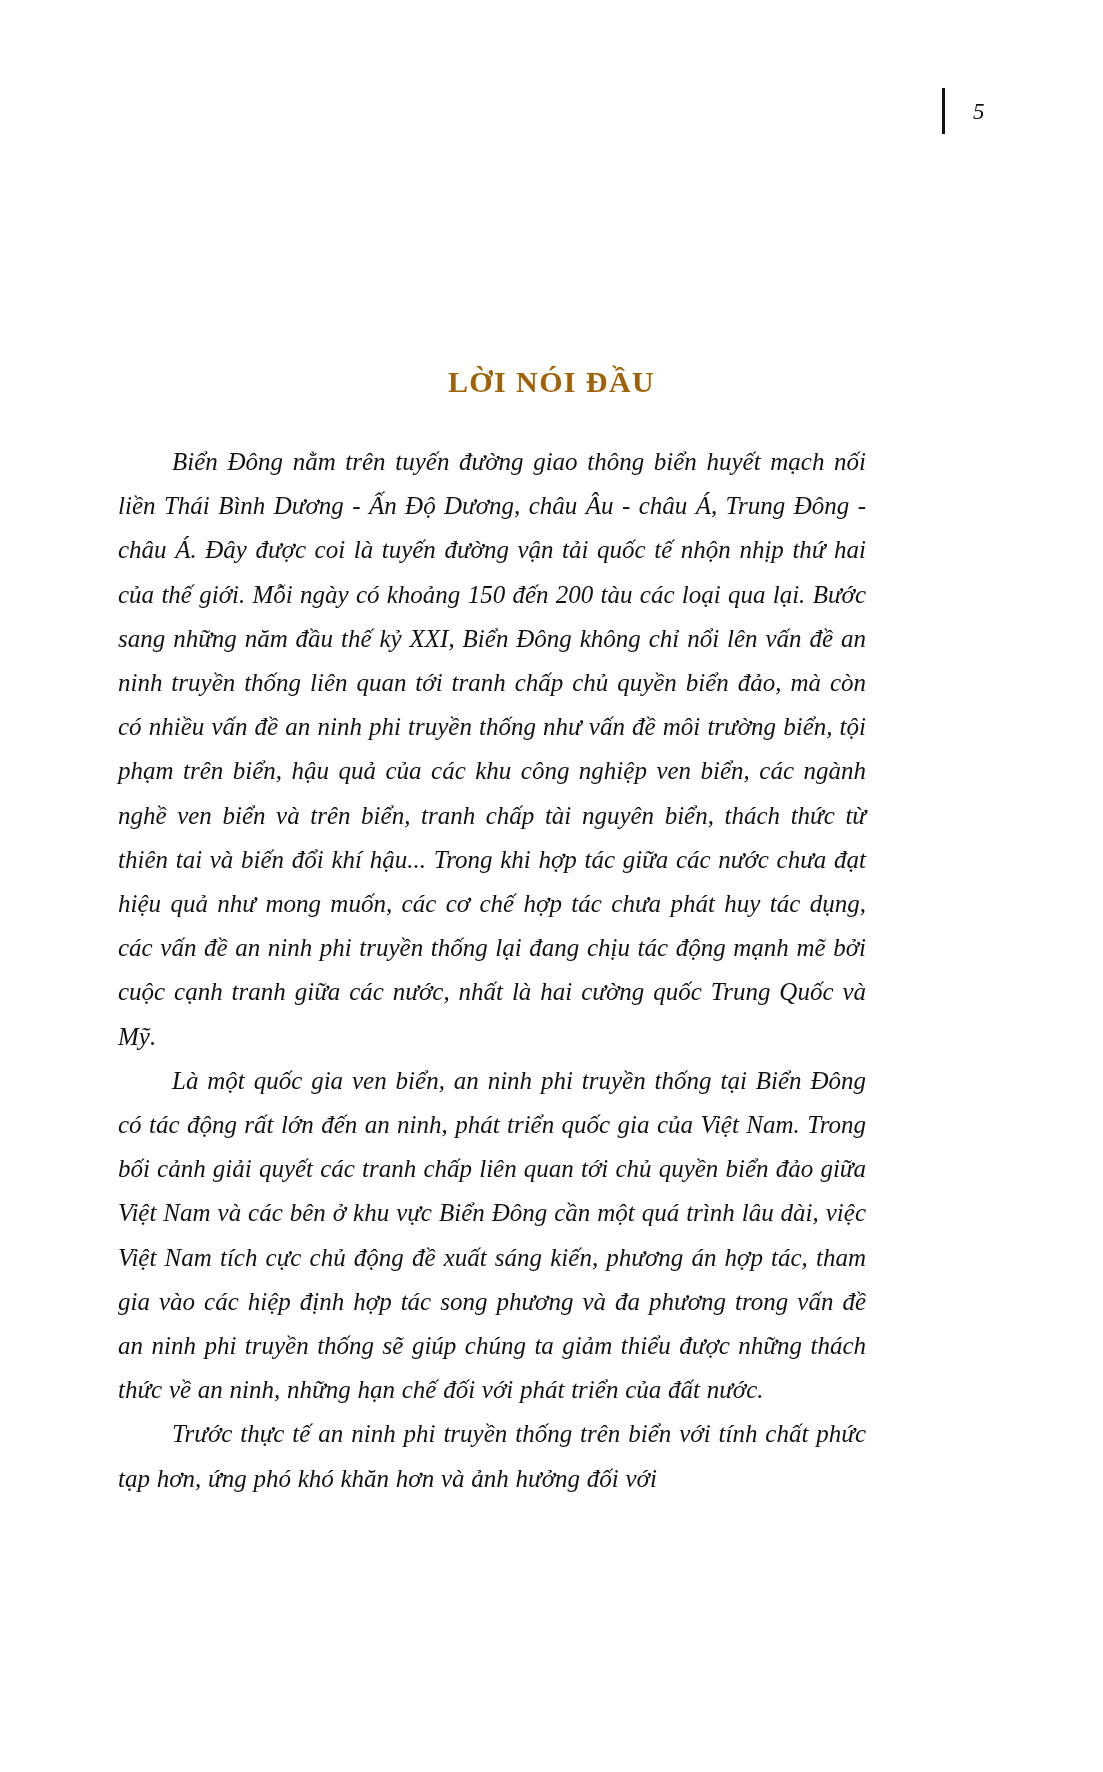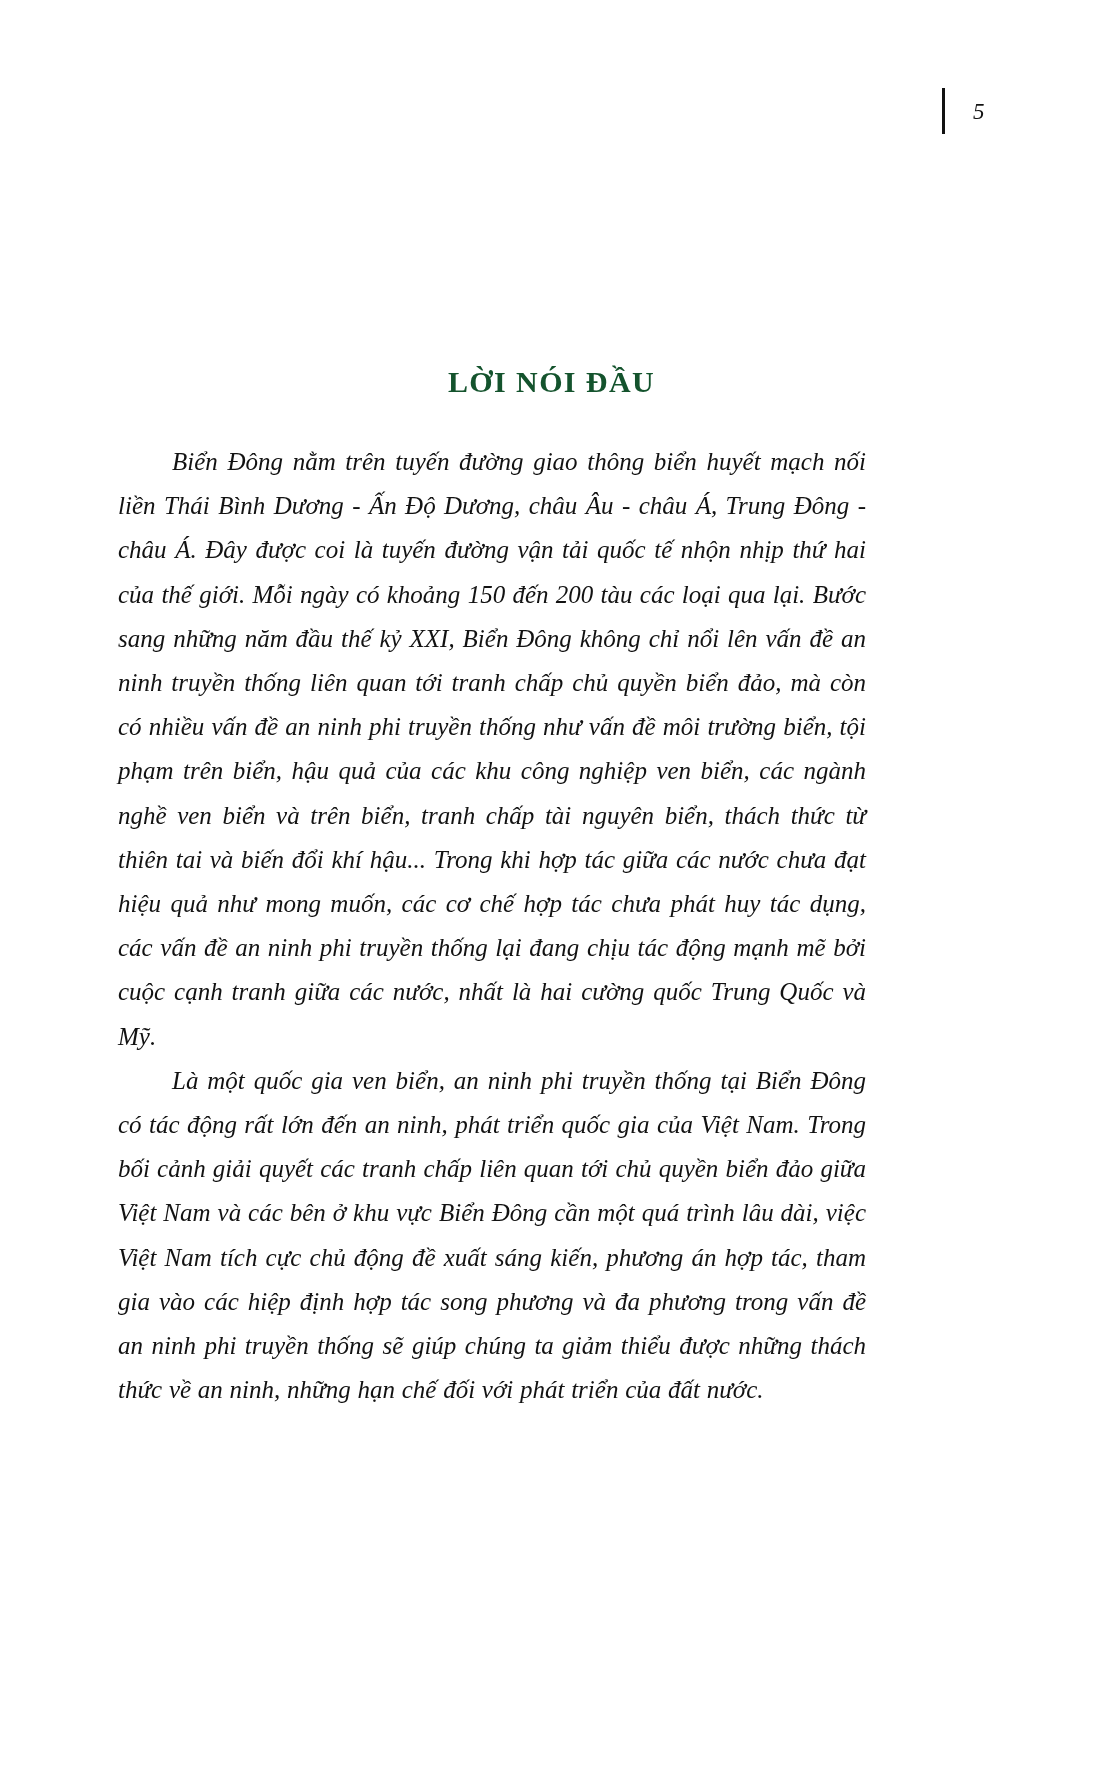--- a/index.html
+++ b/index.html
@@ -50,21 +50,21 @@
   .doc-title {
     position: absolute;
     top: 345px;
     left: 0;
     right: 0;
     text-align: center;
     font-family: "Liberation Serif", "DejaVu Serif", serif;
     font-size: 30px;
     font-weight: 700;
     letter-spacing: 1.4px;
-    color: #14532d;
+    color: #a16207;
   }
 
   
   .body-text {
     position: absolute;
     top: 440px;
     left: 118px;
     width: 748px;
     font-family: "Liberation Serif", "DejaVu Serif", serif;
     font-style: italic;
@@ -91,15 +91,16 @@
   <div class="page-header">
     <div class="header-rule"></div>
     <div class="page-number">5</div>
   </div>
 
   <h1 class="doc-title">LỜI NÓI ĐẦU</h1>
 
   <div class="body-text">
     <p>Biển Đông nằm trên tuyến đường giao thông biển huyết mạch nối liền Thái Bình Dương - Ấn Độ Dương, châu Âu - châu Á, Trung Đông - châu Á. Đây được coi là tuyến đường vận tải quốc tế nhộn nhịp thứ hai của thế giới. Mỗi ngày có khoảng 150 đến 200 tàu các loại qua lại. Bước sang những năm đầu thế kỷ XXI, Biển Đông không chỉ nổi lên vấn đề an ninh truyền thống liên quan tới tranh chấp chủ quyền biển đảo, mà còn có nhiều vấn đề an ninh phi truyền thống như vấn đề môi trường biển, tội phạm trên biển, hậu quả của các khu công nghiệp ven biển, các ngành nghề ven biển và trên biển, tranh chấp tài nguyên biển, thách thức từ thiên tai và biến đổi khí hậu... Trong khi hợp tác giữa các nước chưa đạt hiệu quả như mong muốn, các cơ chế hợp tác chưa phát huy tác dụng, các vấn đề an ninh phi truyền thống lại đang chịu tác động mạnh mẽ bởi cuộc cạnh tranh giữa các nước, nhất là hai cường quốc Trung Quốc và Mỹ.</p>
     <p>Là một quốc gia ven biển, an ninh phi truyền thống tại Biển Đông có tác động rất lớn đến an ninh, phát triển quốc gia của Việt Nam. Trong bối cảnh giải quyết các tranh chấp liên quan tới chủ quyền biển đảo giữa Việt Nam và các bên ở khu vực Biển Đông cần một quá trình lâu dài, việc Việt Nam tích cực chủ động đề xuất sáng kiến, phương án hợp tác, tham gia vào các hiệp định hợp tác song phương và đa phương trong vấn đề an ninh phi truyền thống sẽ giúp chúng ta giảm thiểu được những thách thức về an ninh, những hạn chế đối với phát triển của đất nước.</p>
+    <p class="clipped">Trước thực tế an ninh phi truyền thống trên biển với tính chất phức tạp hơn, ứng phó khó khăn hơn và ảnh hưởng đối với</p>
   </div>
 
 </div>
 
 </body></html>

